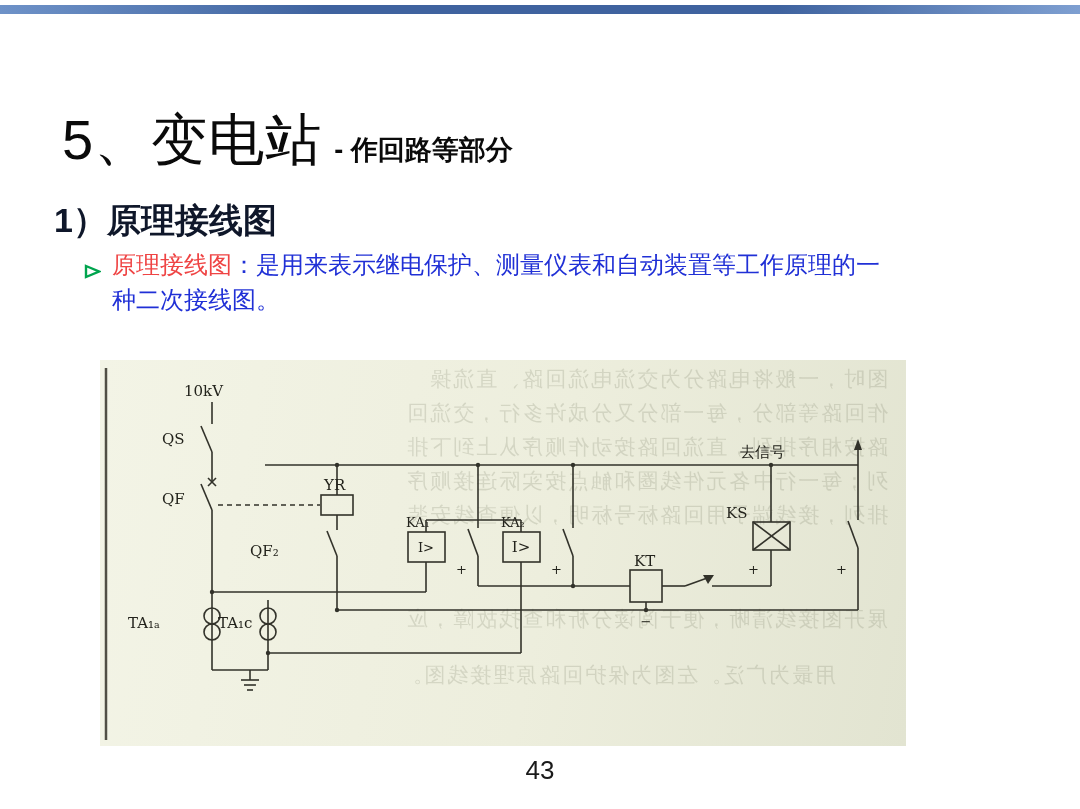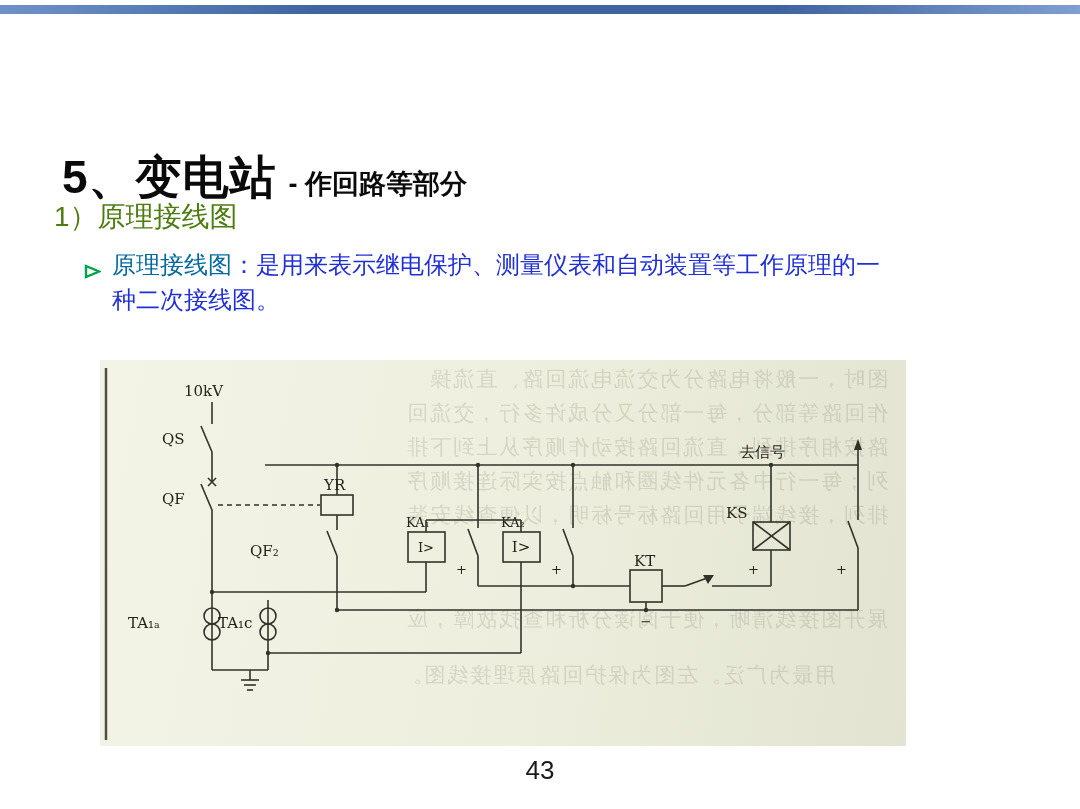--- a/index.html
+++ b/index.html
@@ -1,27 +1,27 @@
 <!DOCTYPE html>
 <html><head>
 <meta charset="utf-8">
 <style>
   html,body{margin:0;padding:0;background:#ffffff;}
   .slide{position:relative;width:1080px;height:809px;background:#ffffff;overflow:hidden;
          font-family:"Liberation Sans","DejaVu Sans",sans-serif;}
   .top-bar{position:absolute;left:0;top:5px;width:1080px;height:9px;
            background:linear-gradient(90deg,#6e92c8 0%,#3f639f 30%,#3f639f 72%,#7e9fd1 100%);}
   .title{position:absolute;left:62px;top:103px;display:flex;align-items:baseline;gap:12px;color:#0a0a0a;}
-  .title-main{font-size:46px;font-weight:bold;letter-spacing:1px;margin-top:44px;}
+  .title-main{font-size:56px;font-weight:normal;letter-spacing:1px;}
   .title-suffix{font-size:27px;font-weight:bold;}
-  .section-heading{position:absolute;left:54px;top:198px;font-size:28px;font-weight:normal;color:#4d7c0f;}
+  .section-heading{position:absolute;left:54px;top:198px;font-size:34px;font-weight:bold;color:#0f172a;}
   .bullet{position:absolute;left:84px;top:247px;width:800px;font-size:24px;line-height:35px;color:#2030d6;}
   .bullet-arrow{position:absolute;left:0;top:8px;}
   .bullet-body{display:block;padding-left:28px;}
-  .bullet-term{color:#0369a1;}
+  .bullet-term{color:#ef4444;}
   .scan{position:absolute;left:100px;top:360px;width:806px;height:386px;
         background:linear-gradient(100deg,#f3f4e6 0%,#edeedd 55%,#e2e4d1 100%);}
   .page-number{position:absolute;left:0;top:755px;width:1080px;text-align:center;
                font-size:26px;color:#1a1a1a;}
   
   .lbl{font-family:"DejaVu Serif","Liberation Serif",serif;font-size:15px;fill:#23231c;}
   .lbl-sm{font-family:"DejaVu Serif","Liberation Serif",serif;font-size:13px;fill:#23231c;}
   .cjk{font-family:"DejaVu Sans","Liberation Sans",sans-serif;font-size:15px;fill:#23231c;}
   .bleed{font-family:"DejaVu Sans","Liberation Sans",sans-serif;font-size:21px;fill:#70745c;letter-spacing:2px;}
   .wire{stroke:#32322a;stroke-width:1.6;fill:none;}

